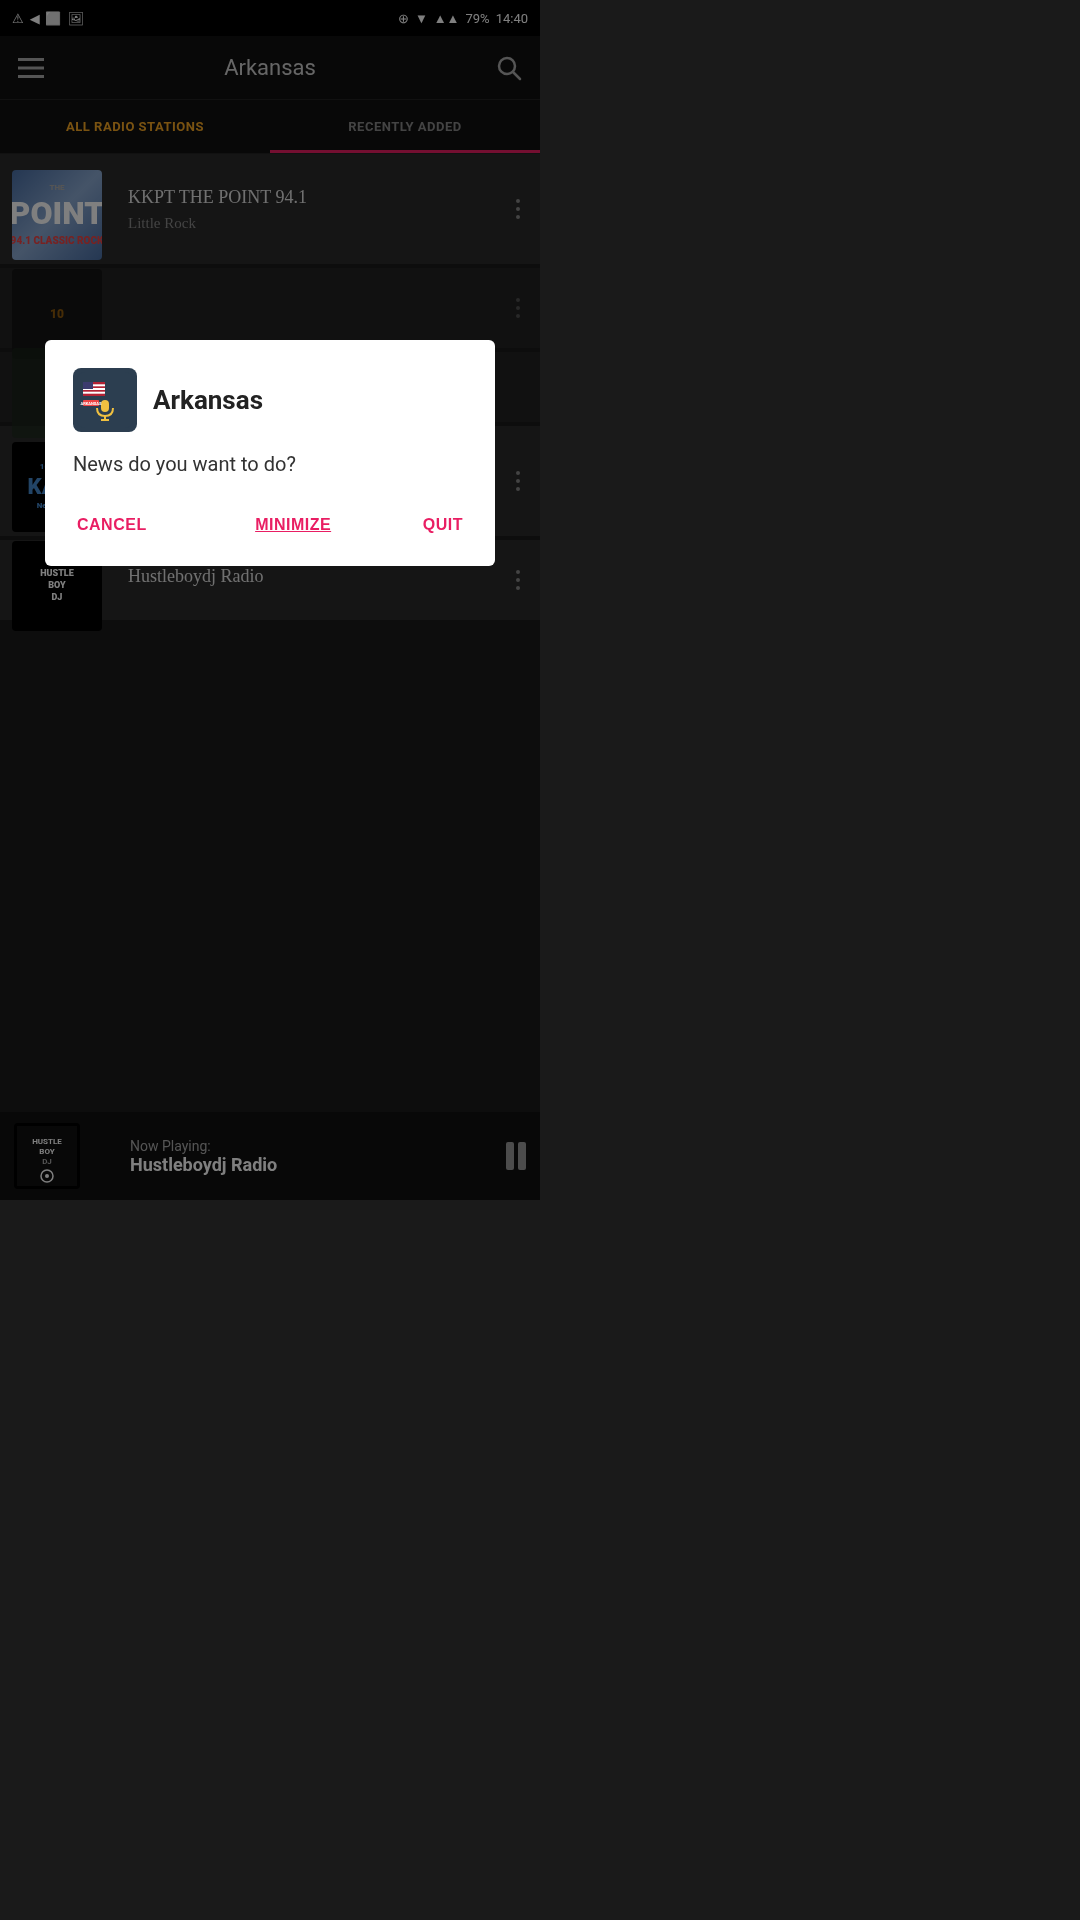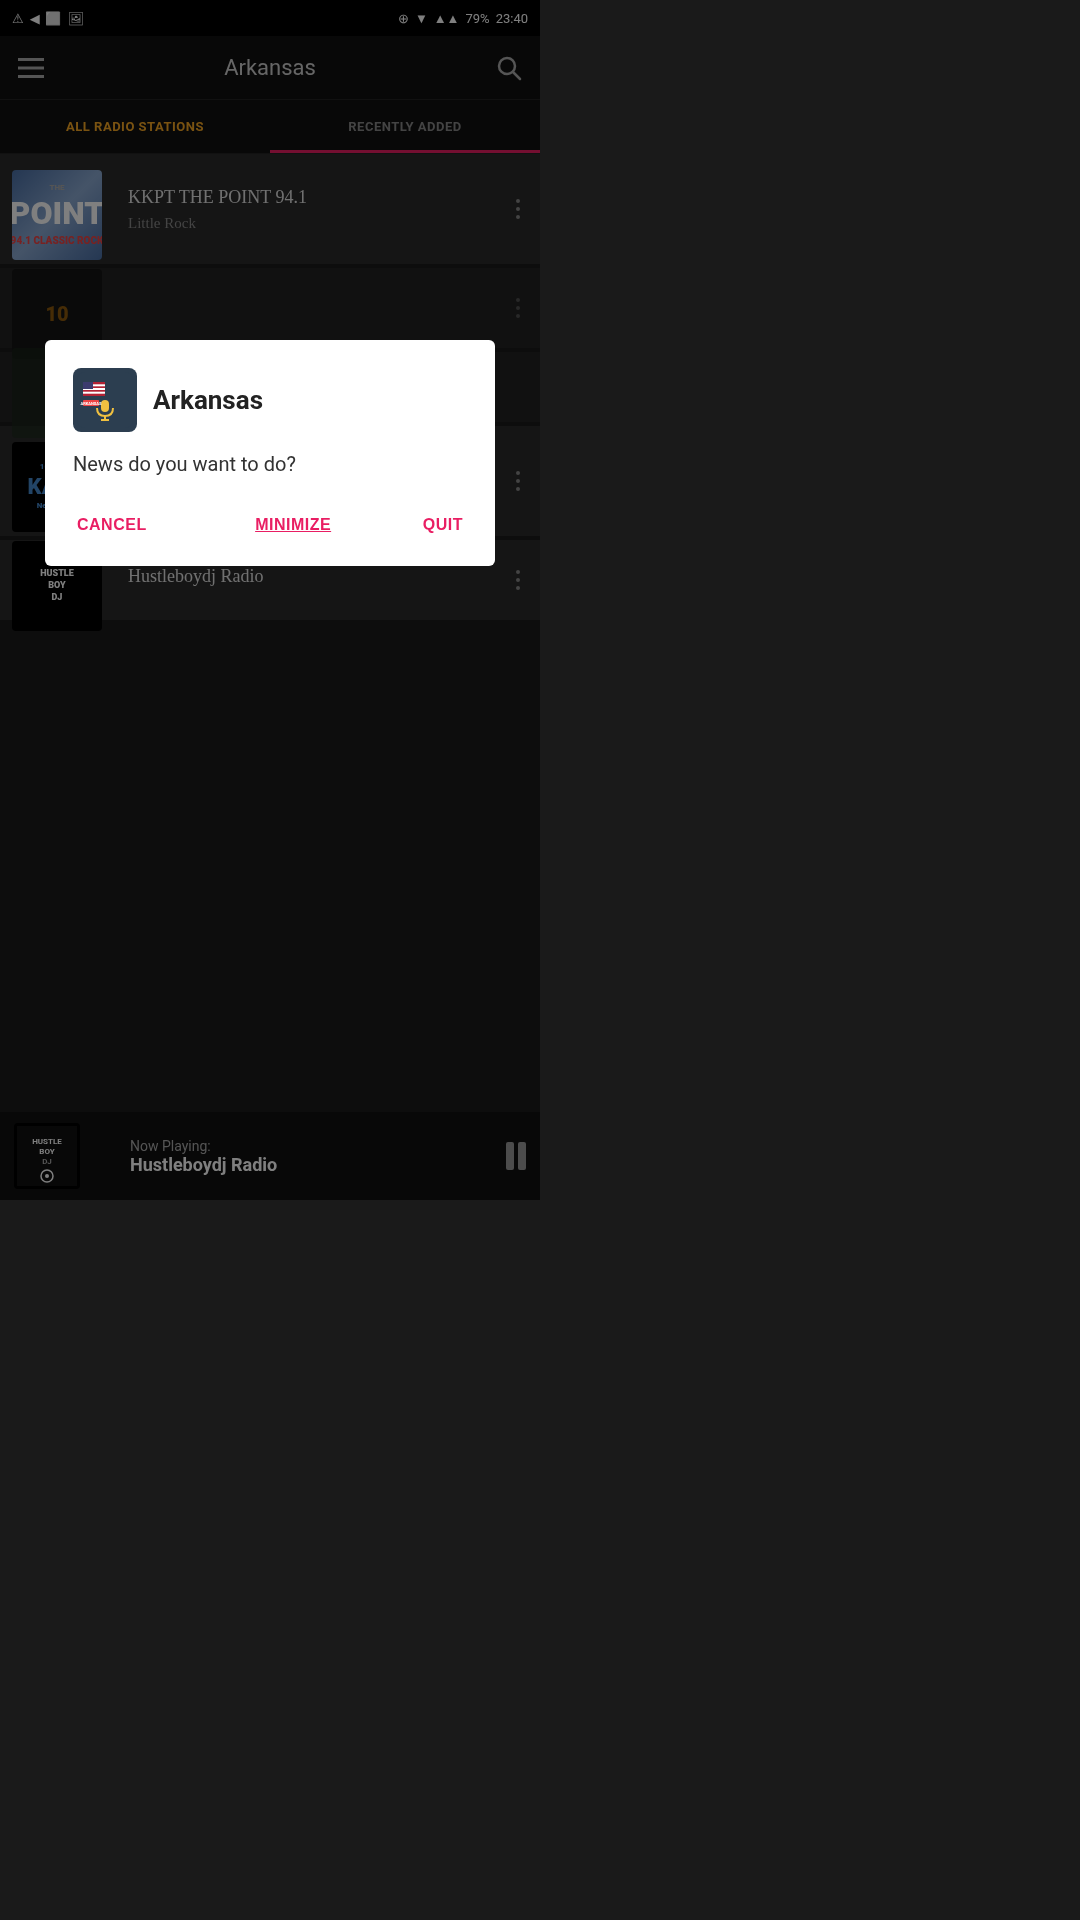--- a/index.html
+++ b/index.html
@@ -302,21 +302,21 @@
     <span>⚠</span>
     <span>◀</span>
     <span>⬜</span>
     <span>🖼</span>
   </div>
   <div class="status-right">
     <span>⊕</span>
     <span>▼</span>
     <span>▲▲</span>
     <span>79%</span>
-    <span>23:40</span>
+    <span>14:40</span>
   </div>
 </div>
 
 <div class="header">
   <div style="cursor:pointer;">
     <svg width="26" height="20" viewBox="0 0 26 20">
       <rect y="0" width="26" height="3" fill="#aaa"></rect>
       <rect y="8.5" width="26" height="3" fill="#aaa"></rect>
       <rect y="17" width="26" height="3" fill="#aaa"></rect>
     </svg>
@@ -354,21 +354,21 @@
       <div class="station-location">Little Rock</div>
     </div>
     <div class="more-btn">
       <div class="more-dot"></div>
       <div class="more-dot"></div>
       <div class="more-dot"></div>
     </div>
   </div>
 
   <div class="station-item" style="height:80px; opacity:0.5;">
-    <div class="station-logo" style="background:#111; color:#888; font-size:20px; font-weight:900; display:flex; align-items:center; justify-content:center;">
+    <div class="station-logo" style="background:#111; color:#888; font-size:12px; font-weight:900; display:flex; align-items:center; justify-content:center;">
       <span style="color:#f90;">10</span>
     </div>
     <div class="station-info">
       <div class="station-name" style="color:#aaa;"></div>
     </div>
     <div class="more-btn">
       <div class="more-dot"></div>
       <div class="more-dot"></div>
       <div class="more-dot"></div>
     </div>

